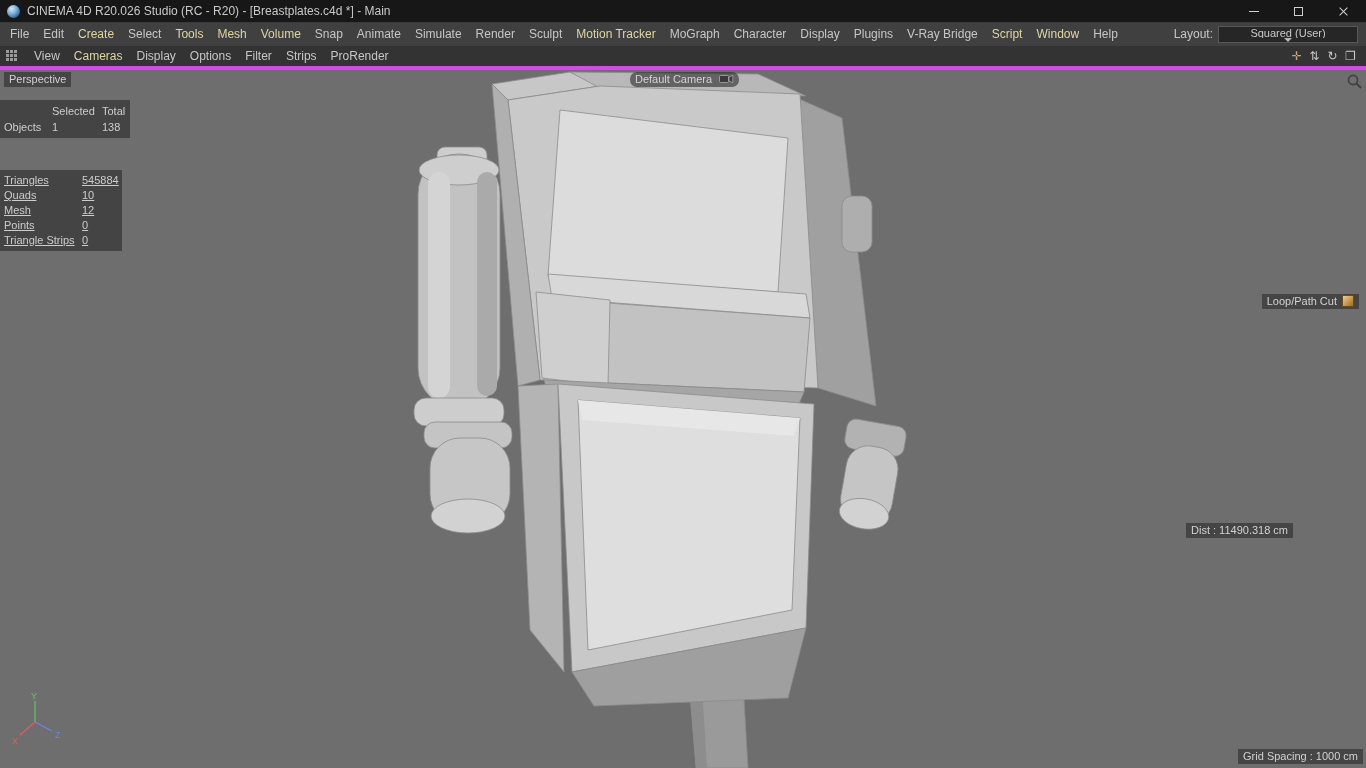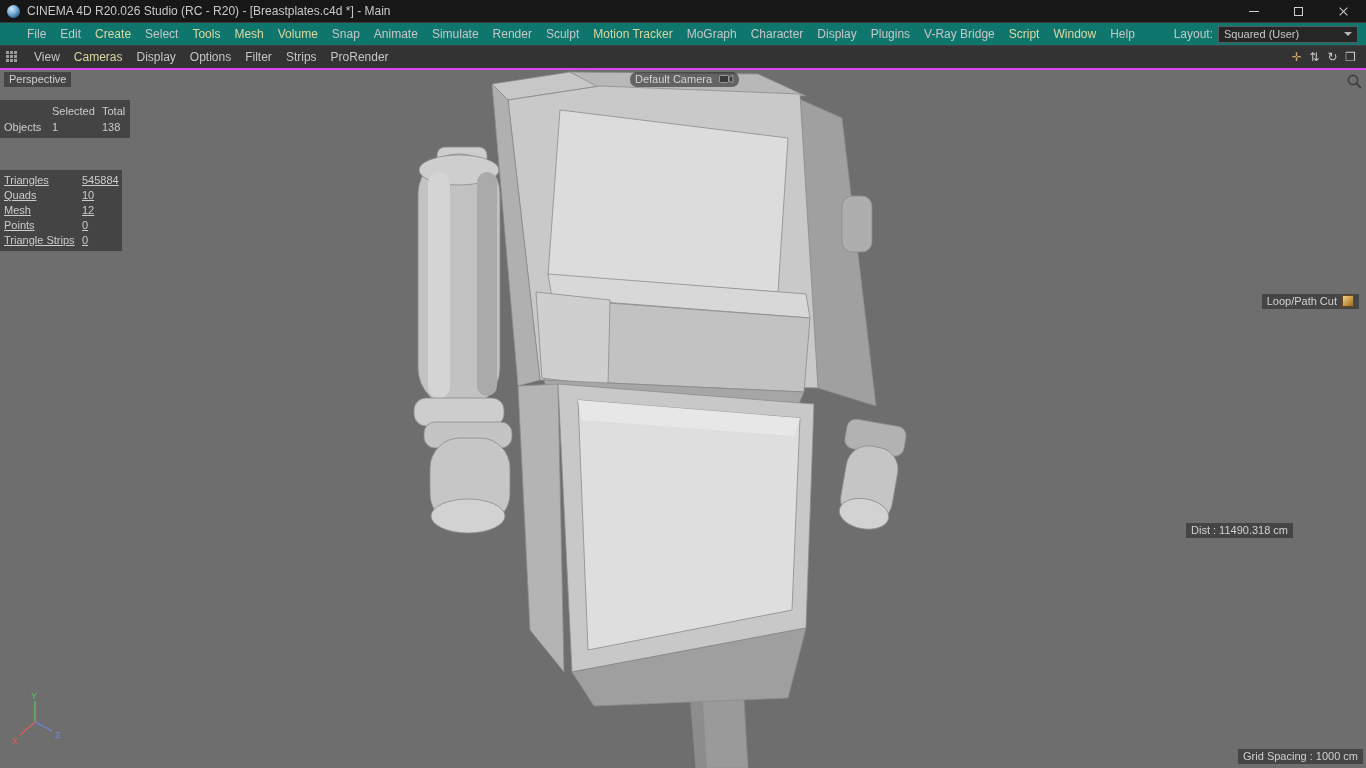--- a/index.html
+++ b/index.html
@@ -14,33 +14,33 @@
   .win-controls { display: flex; height: 100%; flex: none; }
   .win-btn { width: 45px; height: 100%; display: flex; align-items: center; justify-content: center; }
   .min-glyph { width: 10px; height: 1px; background: #cfcfcf; }
   .max-glyph { width: 9px; height: 9px; border: 1px solid #cfcfcf; }
   .close-glyph { position: relative; width: 11px; height: 11px; }
   .close-glyph::before, .close-glyph::after { content: ""; position: absolute; left: 5px; top: 0; width: 1px; height: 11px; background: #cfcfcf; }
   .close-glyph::before { transform: rotate(45deg); }
   .close-glyph::after  { transform: rotate(-45deg); }
 
   
-  .menubar { height: 23px; background: #0f766e; border-top: 1px solid #3a3a3a; display: flex; align-items: center;
-             font-size: 12px; color: #c6c6c6; padding-left: 20px; }
+  .menubar { height: 23px; background: #404040; border-top: 1px solid #3a3a3a; display: flex; align-items: center;
+             font-size: 12px; color: #c6c6c6; padding-left: 3px; }
   .mi { padding: 0 7px; white-space: nowrap; }
   .mi.hl { color: #ddd6a0; }
   .mb-spacer { flex: 1; }
   .layout-label { margin-right: 5px; white-space: nowrap; }
   .layout-select { width: 140px; height: 17px; background: #262626; border: 1px solid #585858; display: flex;
-                   align-items: center; padding: 0 5px; font-size: 11px; color: #c9c9c9; margin-right: 8px; }
+                   align-items: center; padding: 0 5px; font-size: 11px; color: #c9c9c9; margin-right: 8px; flex-direction: column; }
   .layout-select .val { flex: 1; white-space: nowrap; overflow: hidden; }
   .dd-arrow { width: 0; height: 0; border-left: 4px solid transparent; border-right: 4px solid transparent; border-top: 4px solid #b5b5b5; }
 
   
-  .vptoolbar { height: 25px; background: #333333; border-top: 1px solid #404040; border-bottom: 2px solid #d946ef;
+  .vptoolbar { height: 25px; background: #333333; border-top: 1px solid #404040; border-bottom: 4px solid #d946ef;
                display: flex; align-items: center; font-size: 12px; color: #c6c6c6; }
   .grid-icon { position: relative; width: 12px; height: 12px; margin: 0 9px 0 6px; flex: none; }
   .grid-icon::before { content: ""; position: absolute; left: 0; top: 0; width: 3px; height: 3px; background: #9a9a9a;
                        box-shadow: 4px 0 #9a9a9a, 8px 0 #9a9a9a, 0 4px #9a9a9a, 4px 4px #9a9a9a, 8px 4px #9a9a9a,
                                    0 8px #9a9a9a, 4px 8px #9a9a9a, 8px 8px #9a9a9a; }
   .vp-nav { margin-left: auto; display: flex; align-items: center; gap: 3px; padding-right: 8px; }
   .nav-icon { width: 15px; text-align: center; font-size: 12px; color: #c9c9c9; line-height: 15px; }
   .nav-icon.gold { color: #c9a76a; }
 
   

